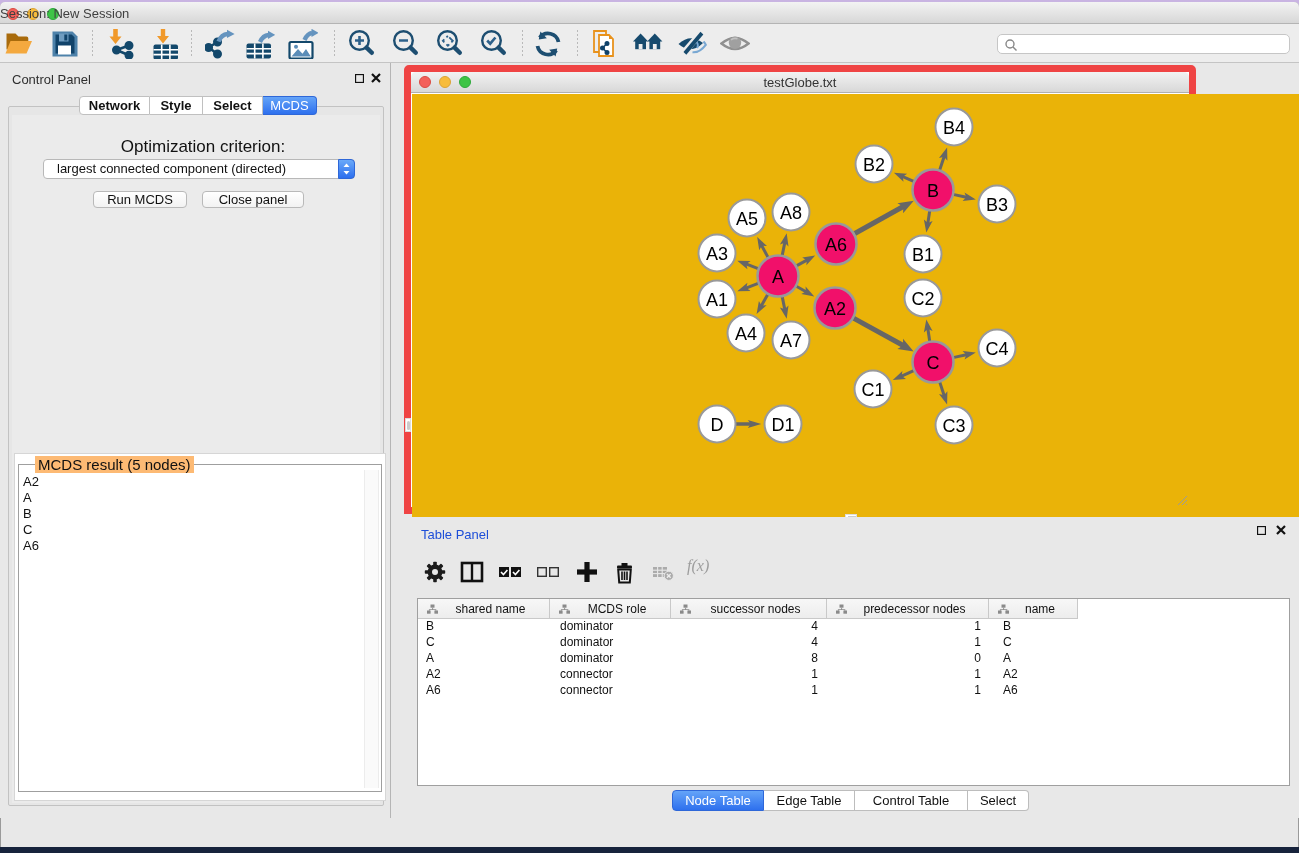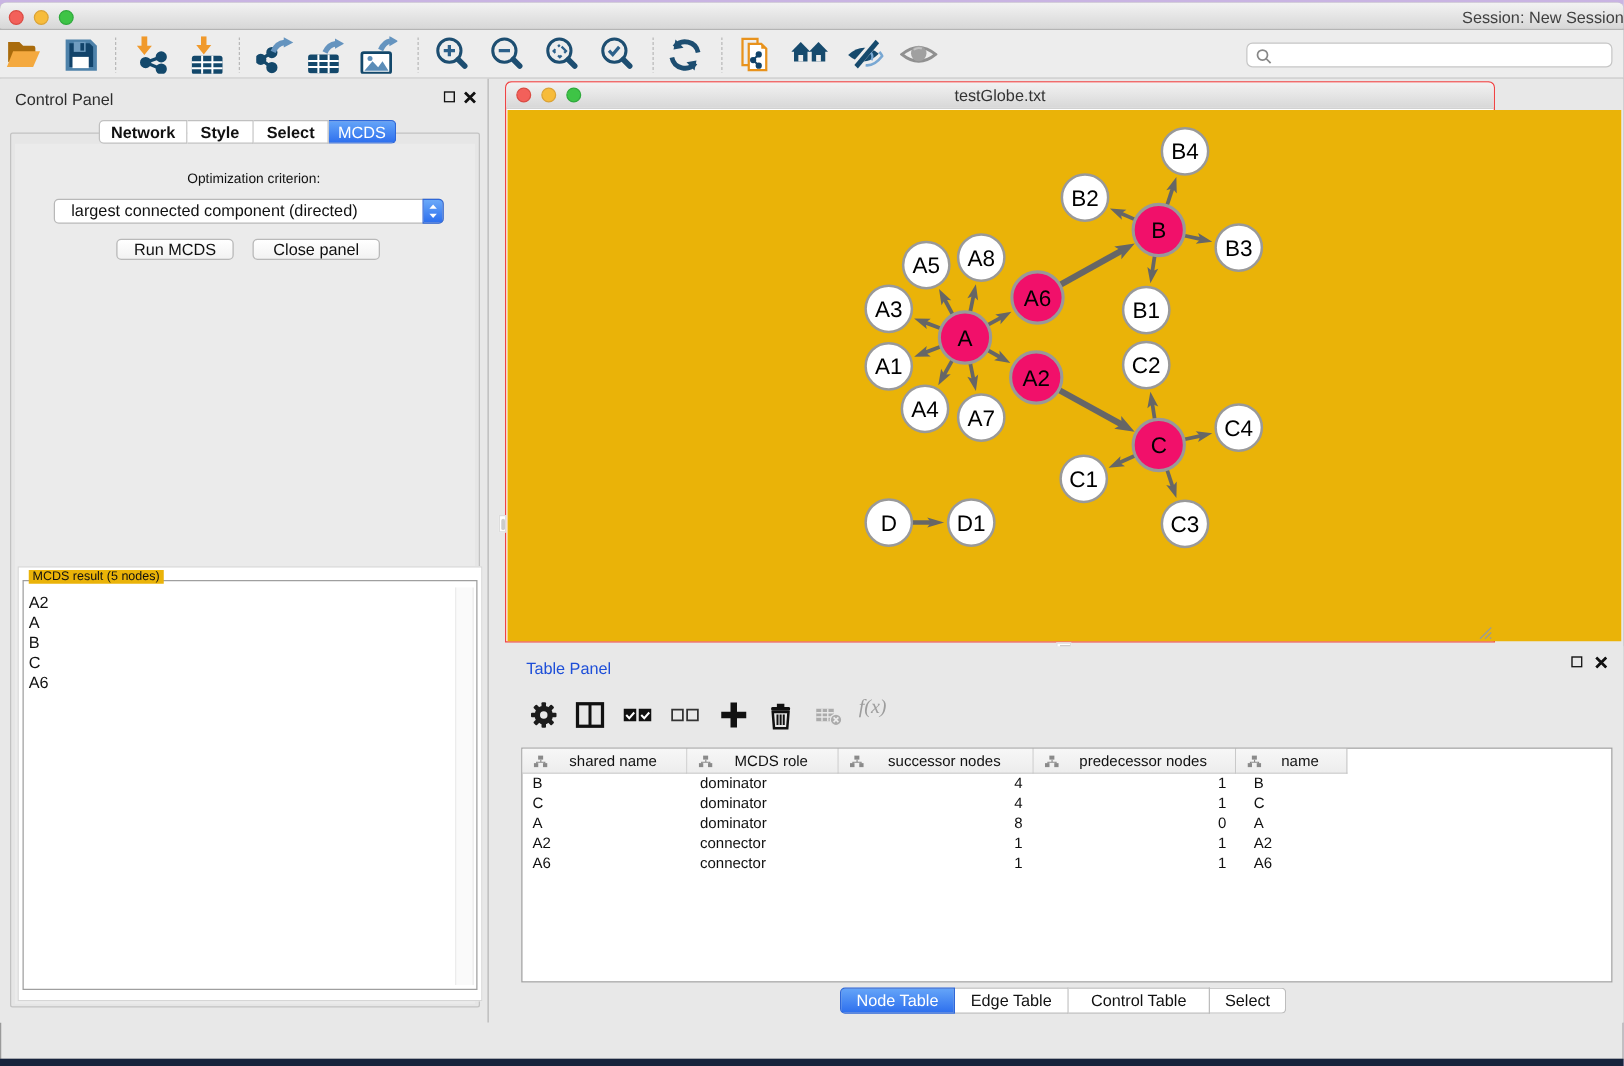--- a/index.html
+++ b/index.html
@@ -1,49 +1,49 @@
 <!DOCTYPE html>
 <html><head><meta charset="utf-8"><title>s</title><style>
 *{margin:0;padding:0;box-sizing:border-box}
 html,body{width:1299px;height:853px;overflow:hidden}
 body{font-family:"Liberation Sans",sans-serif;background:#c9b4e2;position:relative}
 #win{position:absolute;left:0;top:2px;width:1299px;height:846px;background:#e8e8e8;border-radius:5px 5px 0 0;overflow:hidden;box-shadow:inset 0 0 0 1px #9a9a9a}
 #navy{position:absolute;left:0;top:847px;width:1299px;height:6px;background:#17233c}
 #titlebar{position:absolute;left:0;top:0;width:100%;height:22px;background:linear-gradient(#f3f3f3,#d7d7d7);border-bottom:1px solid #b4b4b4}
-#titlebar .t{position:absolute;left:0;right:0;top:4px;text-align:right;font-size:13px;color:#404040}
+#titlebar .t{position:absolute;left:0;right:0;top:4px;text-align:left;font-size:13px;color:#404040}
 .tl{position:absolute;top:5.5px;width:12px;height:12px;border-radius:50%}
 #toolbar{position:absolute;left:0;top:22px;width:100%;height:39px;background:#ededed;border-bottom:1px solid #c4c4c4}
 .tbi{position:absolute;top:5px;width:30px;height:30px}
 .tsep{position:absolute;top:6px;width:1px;height:28px;background:repeating-linear-gradient(#b9b9b9 0 2px,#ededed 2px 4px)}
 #search{position:absolute;left:997px;top:10px;width:293px;height:20px;background:#fff;border:1px solid #c6c6c6;border-radius:5px}
 #main{position:absolute;left:0;top:61px;width:100%;height:755px;background:#e8e8e8}
 #statusbar{position:absolute;left:0;top:816px;width:100%;height:28px;background:#ececec;border-top:1px solid #cfcfcf}
 
 #cp{position:absolute;left:0;top:0;width:391px;height:755px;border-right:1px solid #b5b5b5;background:#e8e8e8}
 #cp .hdr{position:absolute;left:12px;top:9px;font-size:13px;color:#2e2e2e}
 .panbtns{position:absolute;top:10px;font-size:11px;color:#111}
 #cpbox{position:absolute;left:8px;top:43px;width:376px;height:700px;background:#e6e6e6;border:1px solid #c2c2c2;border-radius:2px}
 #cpinner{position:absolute;left:3px;top:8px;width:368px;height:688px;background:#ebebeb}
 #tabs{position:absolute;left:79px;top:33px;height:19px;display:flex;z-index:3}
 .tab{height:19px;font-size:13px;font-weight:bold;color:#111;background:#fff;border:1px solid #c0c0c0;border-left:none;display:flex;align-items:center;justify-content:center}
 .tab.first{border-left:1px solid #c0c0c0;border-radius:4px 0 0 4px}
 .tab.last{border-radius:0 4px 4px 0}
 .tab.sel{background:linear-gradient(#64a4f8,#2e70ee);color:#fff;border-color:#2e67d8}
-#optlbl{position:absolute;left:8px;width:100%;top:74px;text-align:center;font-size:11px;color:#111}
+#optlbl{position:absolute;left:8px;width:100%;top:74px;text-align:center;font-size:17px;color:#111}
 #combo{position:absolute;left:43px;top:96px;width:312px;height:20px;background:#fff;border:1px solid #b8b8b8;border-radius:4px;font-size:13px;color:#111;line-height:18px;padding-left:13px}
 #combostep{position:absolute;right:-1px;top:-1px;width:17px;height:20px;border-radius:0 4px 4px 0;background:linear-gradient(#6aa9f9,#2d6fee);border:1px solid #2e67d8}
 #runbtn,#closebtn{position:absolute;top:128px;height:17px;background:linear-gradient(#ffffff,#f2f2f2);border:1px solid #b9b9b9;border-radius:4px;font-size:13px;color:#111;text-align:center;line-height:15px}
 #resultwrap{position:absolute;left:14px;top:390px;width:372px;height:348px;background:#fff;border:1px solid #d6d6d6}
 #fieldset{position:absolute;left:3px;top:10px;width:364px;height:328px;border:1px solid #9f9f9f}
-#fieldlegend{position:absolute;left:4px;top:-9px;background:#eab308;padding:0 3px;font-size:10px;color:#111;z-index:6}
+#fieldlegend{position:absolute;left:16px;top:-9px;background:#fdba74;padding:0 3px;font-size:15px;color:#111;z-index:6}
 #mcdslist{position:absolute;left:1px;top:1px;right:1px;bottom:1px;background:#fff;font-size:13px;color:#111;padding-top:8px}
 #mcdslist div{height:16px;line-height:16px;padding-left:3px}
 #listscroll{position:absolute;right:2px;top:5px;width:15px;height:318px;background:#fafafa;border-left:1px solid #ececec;border-right:1px solid #ececec}
 
-#netwin{position:absolute;left:404px;top:2px;width:792px;height:449px;background:#fff;border:1px solid #ef4444;border-radius:5px 5px 0 0}
+#netwin{position:absolute;left:404px;top:2px;width:792px;height:449px;background:#fff;border:7px solid #ef4444;border-radius:5px 5px 0 0}
 #nettitle{position:absolute;left:0;top:0;width:100%;height:21px;background:linear-gradient(#f2f2f2,#d8d8d8);border-bottom:1px solid #b0b0b0;border-radius:5px 5px 0 0}
 #nettitle .t{position:absolute;left:0;right:0;top:3px;text-align:center;font-size:13px;color:#333}
 #netbody{position:absolute;left:1px;top:22px;width:891px;height:425px;background:#eab308;overflow:hidden}
 
 #tp{position:absolute;left:392px;top:454px;width:907px;height:301px;background:#e8e8e8}
 #tp .hdr{position:absolute;left:29px;top:10px;font-size:13px;color:#1d4ed8}
 #tptools{position:absolute;left:25px;top:39px;width:866px;height:34px;background:#e8e8e8}
 #tbl{position:absolute;left:25px;top:81px;width:873px;height:188px;background:#fff;border:1px solid #9f9f9f}
 #thead{position:absolute;left:0;top:0;height:20px}
 .th{position:absolute;top:0;height:20px;background:linear-gradient(#f7f7f7,#ededed);border-right:1px solid #c9c9c9;border-bottom:1px solid #c9c9c9;font-size:12px;color:#111;text-align:center;line-height:20px}

